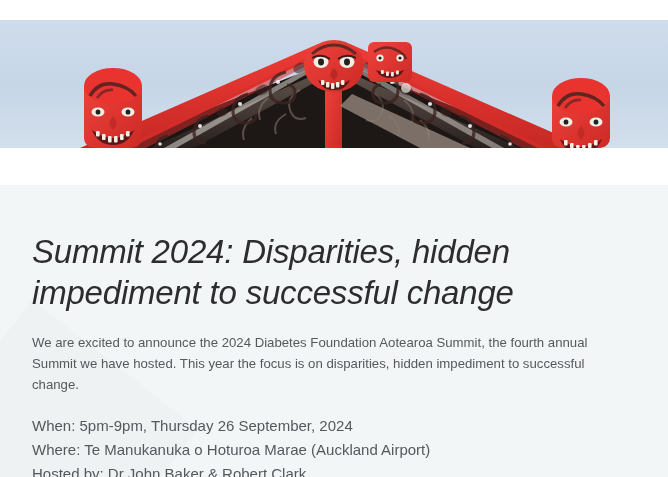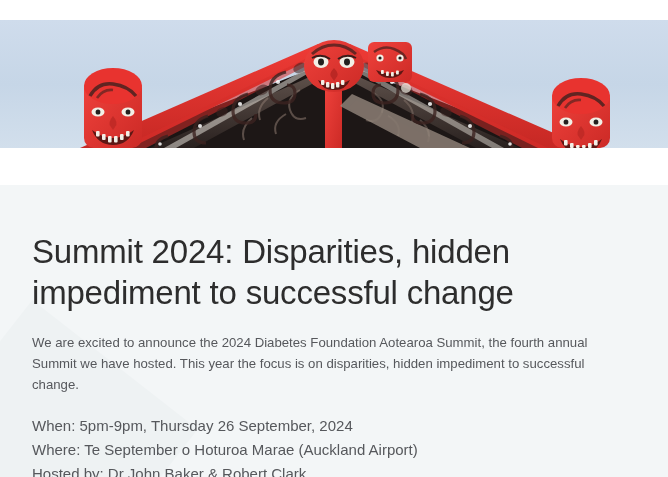--- a/index.html
+++ b/index.html
@@ -66,20 +66,21 @@
     padding: 46px 31px 0 32px;
   }
   .title {
     margin: 0;
     font-size: 33px;
     line-height: 1.25;
     font-weight: 400;
     letter-spacing: -0.2px;
     color: #2d2d2d;
     max-width: 610px;
+    font-style: italic;
   }
   .intro {
     margin: 18px 8px 0 0;
     font-size: 13.2px;
     line-height: 1.62;
     color: #56585c;
     max-width: 607px;
   }
   .keylink {
     display: inline-block;
@@ -298,19 +299,19 @@
     <div class="content-watermark"></div>
 
     <div class="content-inner">
       <h1 class="title">Summit 2024: Disparities, hidden impediment to successful change</h1>
 
       <p class="intro">We are excited to announce the 2024 Diabetes Foundation Aotearoa Summit, the fourth annual Summit we have hosted. This year the focus is on disparities, hidden impediment to successful change.</p>
 
 
       <ul class="details">
         <li>When: 5pm-9pm, Thursday 26 September, 2024</li>
-        <li>Where: Te September o Hoturoa Marae (Auckland Airport)</li>
+        <li>Where: Te Manukanuka o Hoturoa Marae (Auckland Airport)</li>
         <li>Hosted by: Dr John Baker &amp; Robert Clark</li>
       </ul>
     </div>
   </div>
 
 </div>
 
 </body></html>

